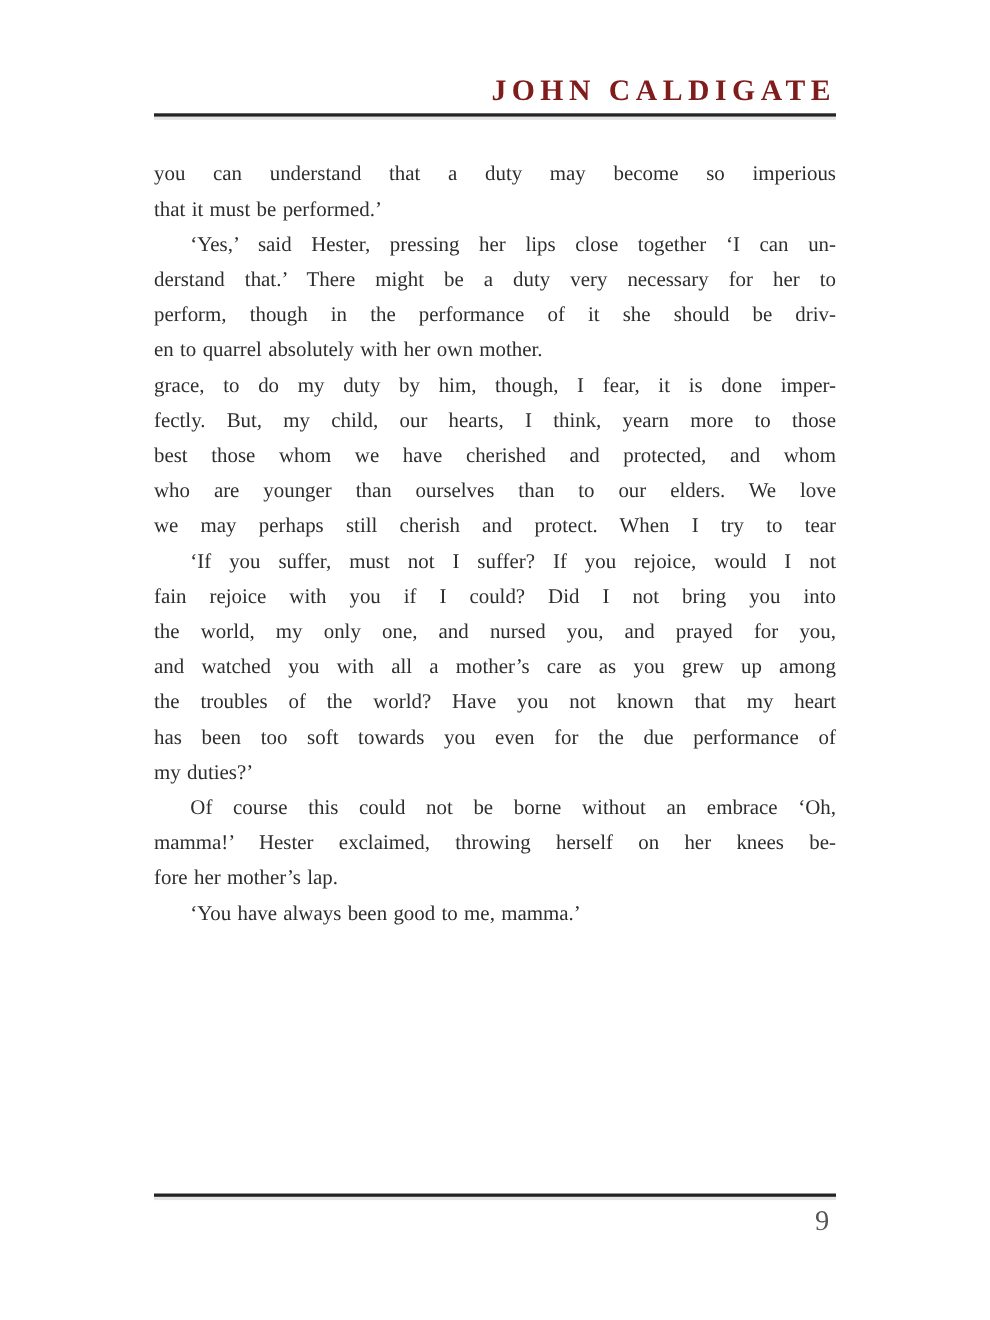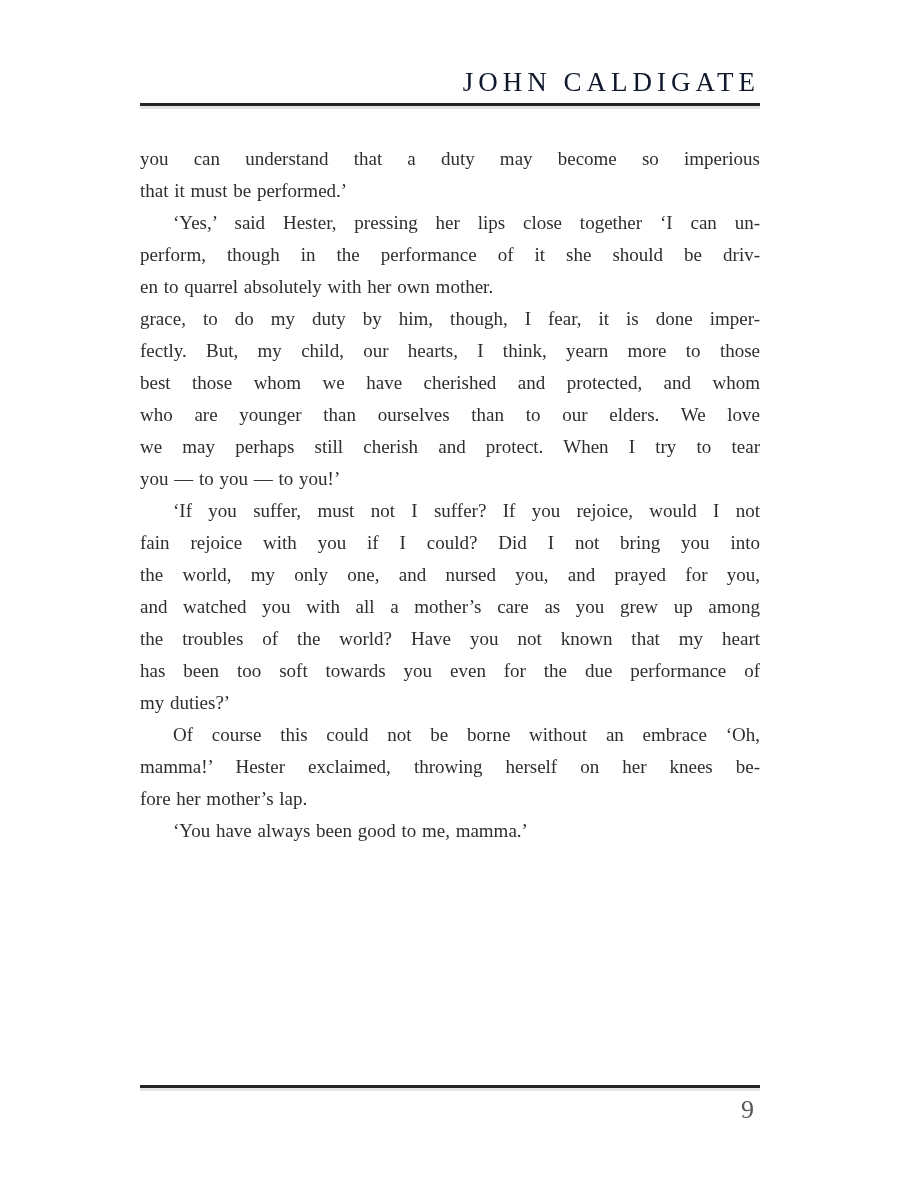--- a/index.html
+++ b/index.html
@@ -16,22 +16,22 @@
     padding: 66px 140px 0 140px;
     font-family: "Liberation Serif", "DejaVu Serif", serif;
     overflow: hidden;
   }
   
   .running-head {
     text-align: right;
     font-size: 27px;
     line-height: 32px;
     letter-spacing: 5px;
-    color: #0f172a;
-    font-weight: 400;
+    color: #7f1d1d;
+    font-weight: 700;
     font-variant: normal;
   }
   .rule {
     height: 3px;
     background: #242424;
     box-shadow: 0 3px 0 rgba(0,0,0,0.10);
   }
   .header-rule {
     margin-top: 5px;
   }
@@ -79,30 +79,30 @@
     <div class="rule header-rule"></div>
   </div>
 
   <div class="body-text" id="body-text">
       <div class="para">
         <div class="line fill">you can understand that a duty may become so imperious</div>
         <div class="line">that it must be performed.’</div>
       </div>
       <div class="para">
         <div class="line fill indent">‘Yes,’ said Hester, pressing her lips close together ‘I can un-</div>
+        <div class="line fill">derstand that.’ There might be a duty very necessary for her to</div>
         <div class="line fill">perform, though in the performance of it she should be driv-</div>
         <div class="line">en to quarrel absolutely with her own mother.</div>
       </div>
       <div class="para">
         <div class="line fill">grace, to do my duty by him, though, I fear, it is done imper-</div>
         <div class="line fill">fectly. But, my child, our hearts, I think, yearn more to those</div>
         <div class="line fill">best those whom we have cherished and protected, and whom</div>
         <div class="line fill">who are younger than ourselves than to our elders. We love</div>
         <div class="line fill">we may perhaps still cherish and protect. When I try to tear</div>
-        <div class="line">you — to you — to you!’</div>
       </div>
       <div class="para">
         <div class="line fill indent">‘If you suffer, must not I suffer? If you rejoice, would I not</div>
         <div class="line fill">fain rejoice with you if I could? Did I not bring you into</div>
         <div class="line fill">the world, my only one, and nursed you, and prayed for you,</div>
         <div class="line fill">and watched you with all a mother’s care as you grew up among</div>
         <div class="line fill">the troubles of the world? Have you not known that my heart</div>
         <div class="line fill">has been too soft towards you even for the due performance of</div>
         <div class="line">my duties?’</div>
       </div>

